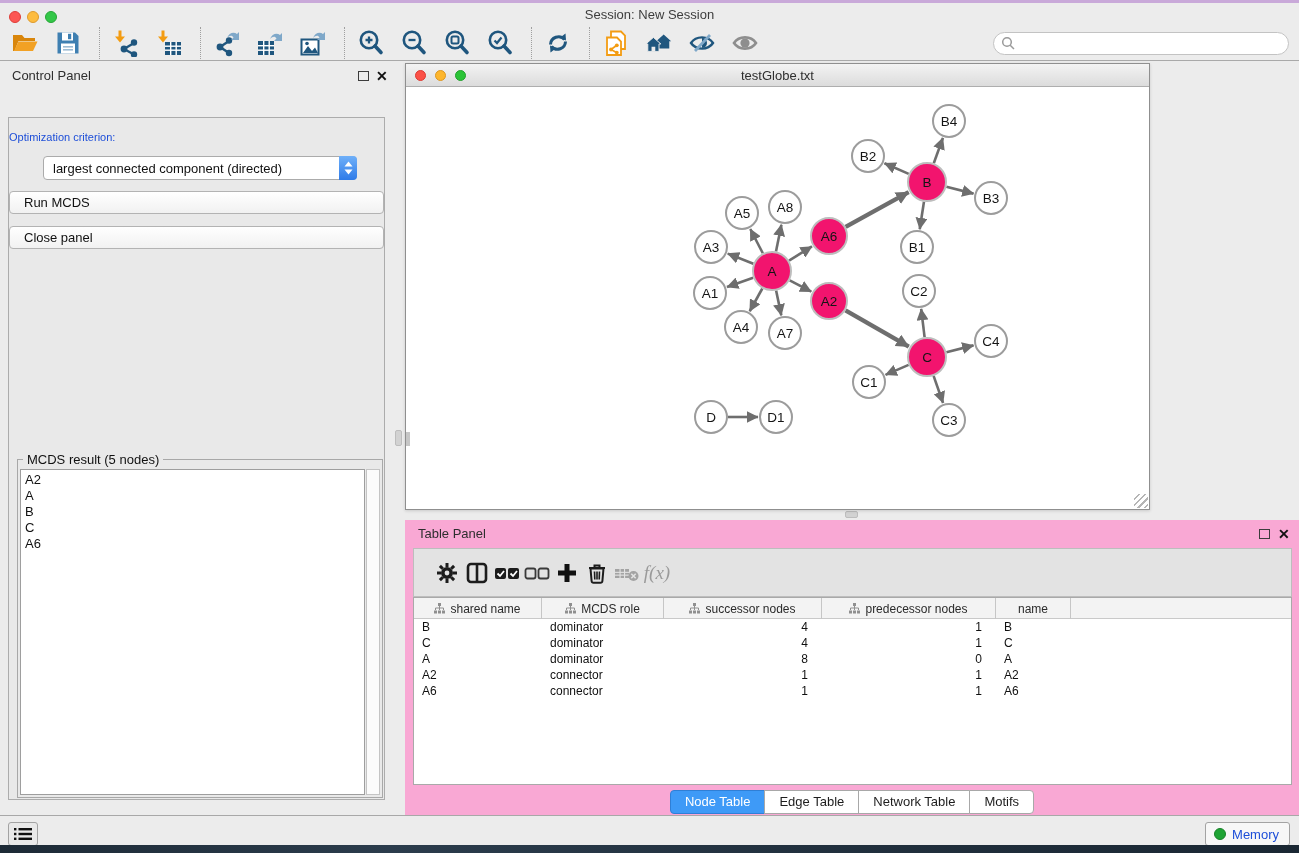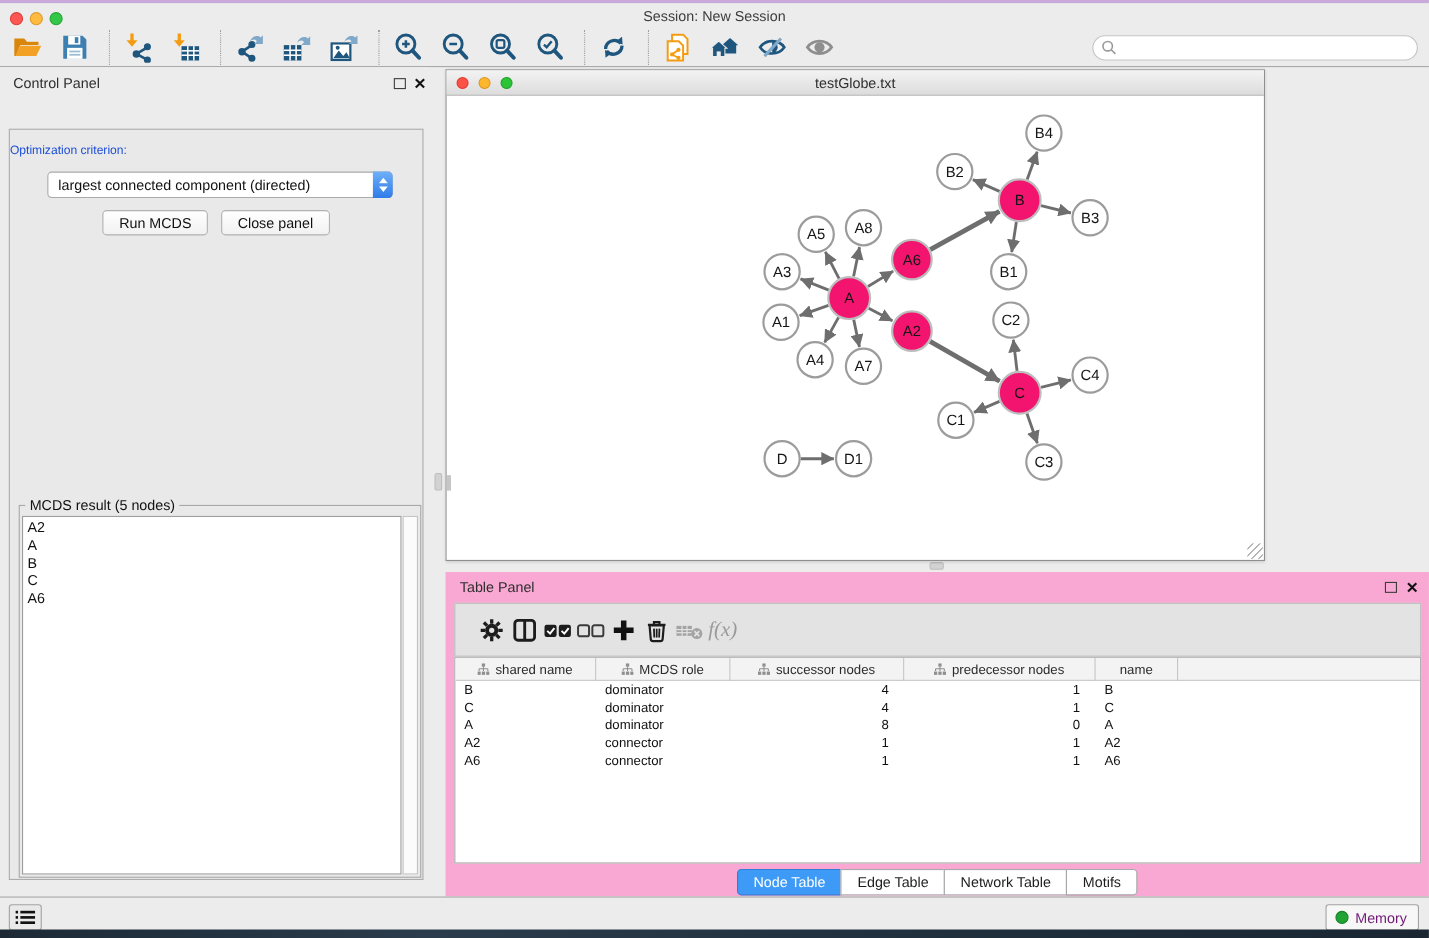--- a/index.html
+++ b/index.html
@@ -44,21 +44,21 @@
   .tabstrip .tab.active { background:#3e9af7; border-color:#2f7fd6; color:#fff; }
   .cp-tabs { position:absolute; left:0; right:0; top:33px; display:flex; justify-content:center; }
 
   .cp-content { position:absolute; left:8px; top:56px; width:377px; height:683px; background:#e9e9e9; border:1px solid #acacac; }
   .opt-label { position:absolute; left:0; right:0; top:13px; text-align:left; font-size:11px; color:#1d4ed8; }
   .criterion-select { position:absolute; left:34px; top:38px; width:314px; height:24px; background:#fff;
                       border:1px solid #ababab; border-radius:4px; display:flex; align-items:center; }
   .criterion-select .sel-text { flex:1; font-size:13px; color:#111; padding-left:9px; white-space:nowrap; overflow:hidden; }
   .sel-stepper { width:18px; height:24px; margin-right:-1px; border-radius:0 4px 4px 0;
                  background:linear-gradient(#6fb0f9,#2f7be8); display:flex; flex-direction:column; align-items:center; justify-content:center; gap:2px; }
-  .cp-buttons { position:absolute; left:0; right:0; top:73px; display:flex; justify-content:center; gap:12px; }
+  .cp-buttons { position:absolute; left:0; right:0; top:73px; display:flex; justify-content:center; gap:12px;flex-direction:column; }
   .btn { height:23px; padding:0 14px; border:1px solid #b3b3b3; border-radius:4px; font-size:13px; color:#111;
          background:linear-gradient(#ffffff,#f1f1f1); display:flex; align-items:center; }
 
   .result-group { position:absolute; left:8px; top:341px; width:366px; height:339px; border:1px solid #a8a8a8; }
   .result-legend { position:absolute; left:5px; top:-8px; background:#e9e9e9; padding:0 4px; font-size:13px; color:#111; }
   .result-list { position:absolute; left:2px; top:9px; right:17px; bottom:2px; background:#fff; border:1px solid #9e9e9e; padding:2px 0 0 4px; }
   .mcds-item { font-size:13px; line-height:16px; color:#111; }
   .result-scroll { position:absolute; right:2px; top:9px; width:14px; bottom:2px; background:#fbfbfb; border:1px solid #c4c4c4; }
 
   
@@ -97,21 +97,21 @@
   .td { font-size:12px; color:#101010; line-height:16px; padding:0 4px 0 8px; white-space:nowrap; }
   .td.align-right { text-align:right; padding-right:14px; }
   .tp-tabs { position:absolute; left:0; right:0; top:270px; display:flex; justify-content:center; }
   .tp-tabs .tab { padding:3px 14px 4px; }
 
   
   .statusbar { position:absolute; left:0; top:815px; width:1299px; height:30px; background:#ececec; border-top:1px solid #a8a8a8; }
   .list-btn { position:absolute; left:8px; top:6px; width:30px; height:24px; border:1px solid #a3a3a3; border-radius:3px;
               background:#e9e9e9; display:flex; align-items:center; justify-content:center; }
   .memory-btn { position:absolute; right:9px; top:6px; height:24px; padding:0 10px 0 8px; border:1px solid #a3a3a3;
-                border-radius:3px; background:#f7f7f7; display:flex; align-items:center; gap:6px; font-size:13px; color:#701a75; }
+                border-radius:3px; background:#f7f7f7; display:flex; align-items:center; gap:6px; font-size:13px; color:#1d4ed8; }
   .memory-dot { width:12px; height:12px; border-radius:50%; background:#1ea334; border:1px solid #188229; }
 
   svg { display:block; }
   text { font-family:"Liberation Sans", sans-serif; }
 </style>
 </head>
 <body>
 
 <div class="screen">
   <div class="strip-top"></div>

